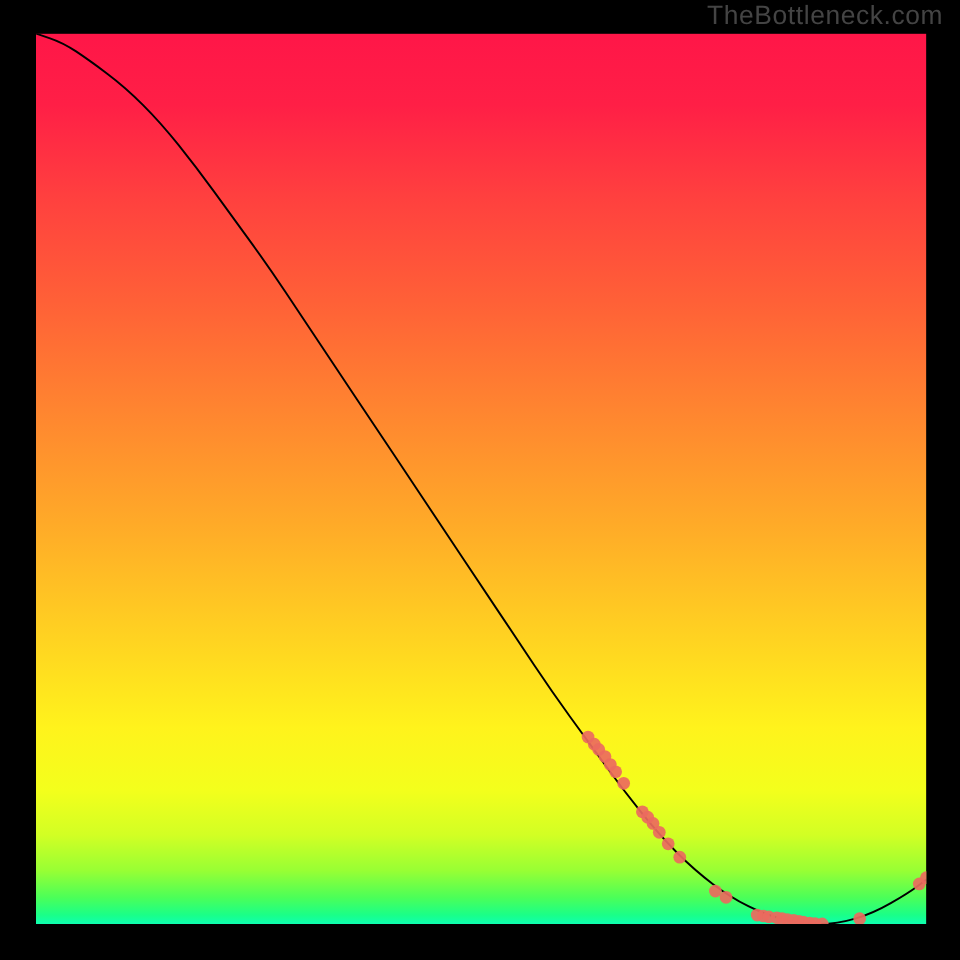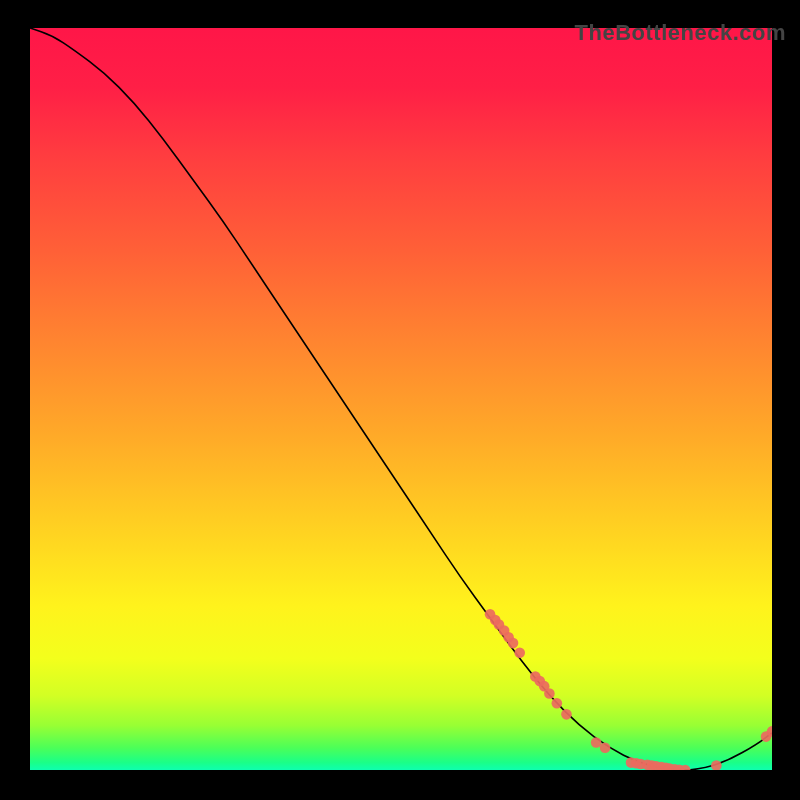--- a/index.html
+++ b/index.html
@@ -12,25 +12,25 @@
     overflow: hidden;
   }
   .frame {
     position: relative;
     width: 800px;
     height: 800px;
     background: #000;
   }
   .watermark {
     position: absolute;
-    top: 20px;
+    top: 0;
     right: 14px;
     color: #444;
     font-size: 22px;
-    font-weight: 700;
+    font-weight: 400;
     letter-spacing: 0.5px;
     z-index: 10;
     margin-left: 16px;
   }
   .plot {
     position: absolute;
     left: 30px;
     top: 28px;
     width: 742px;
     height: 742px;

